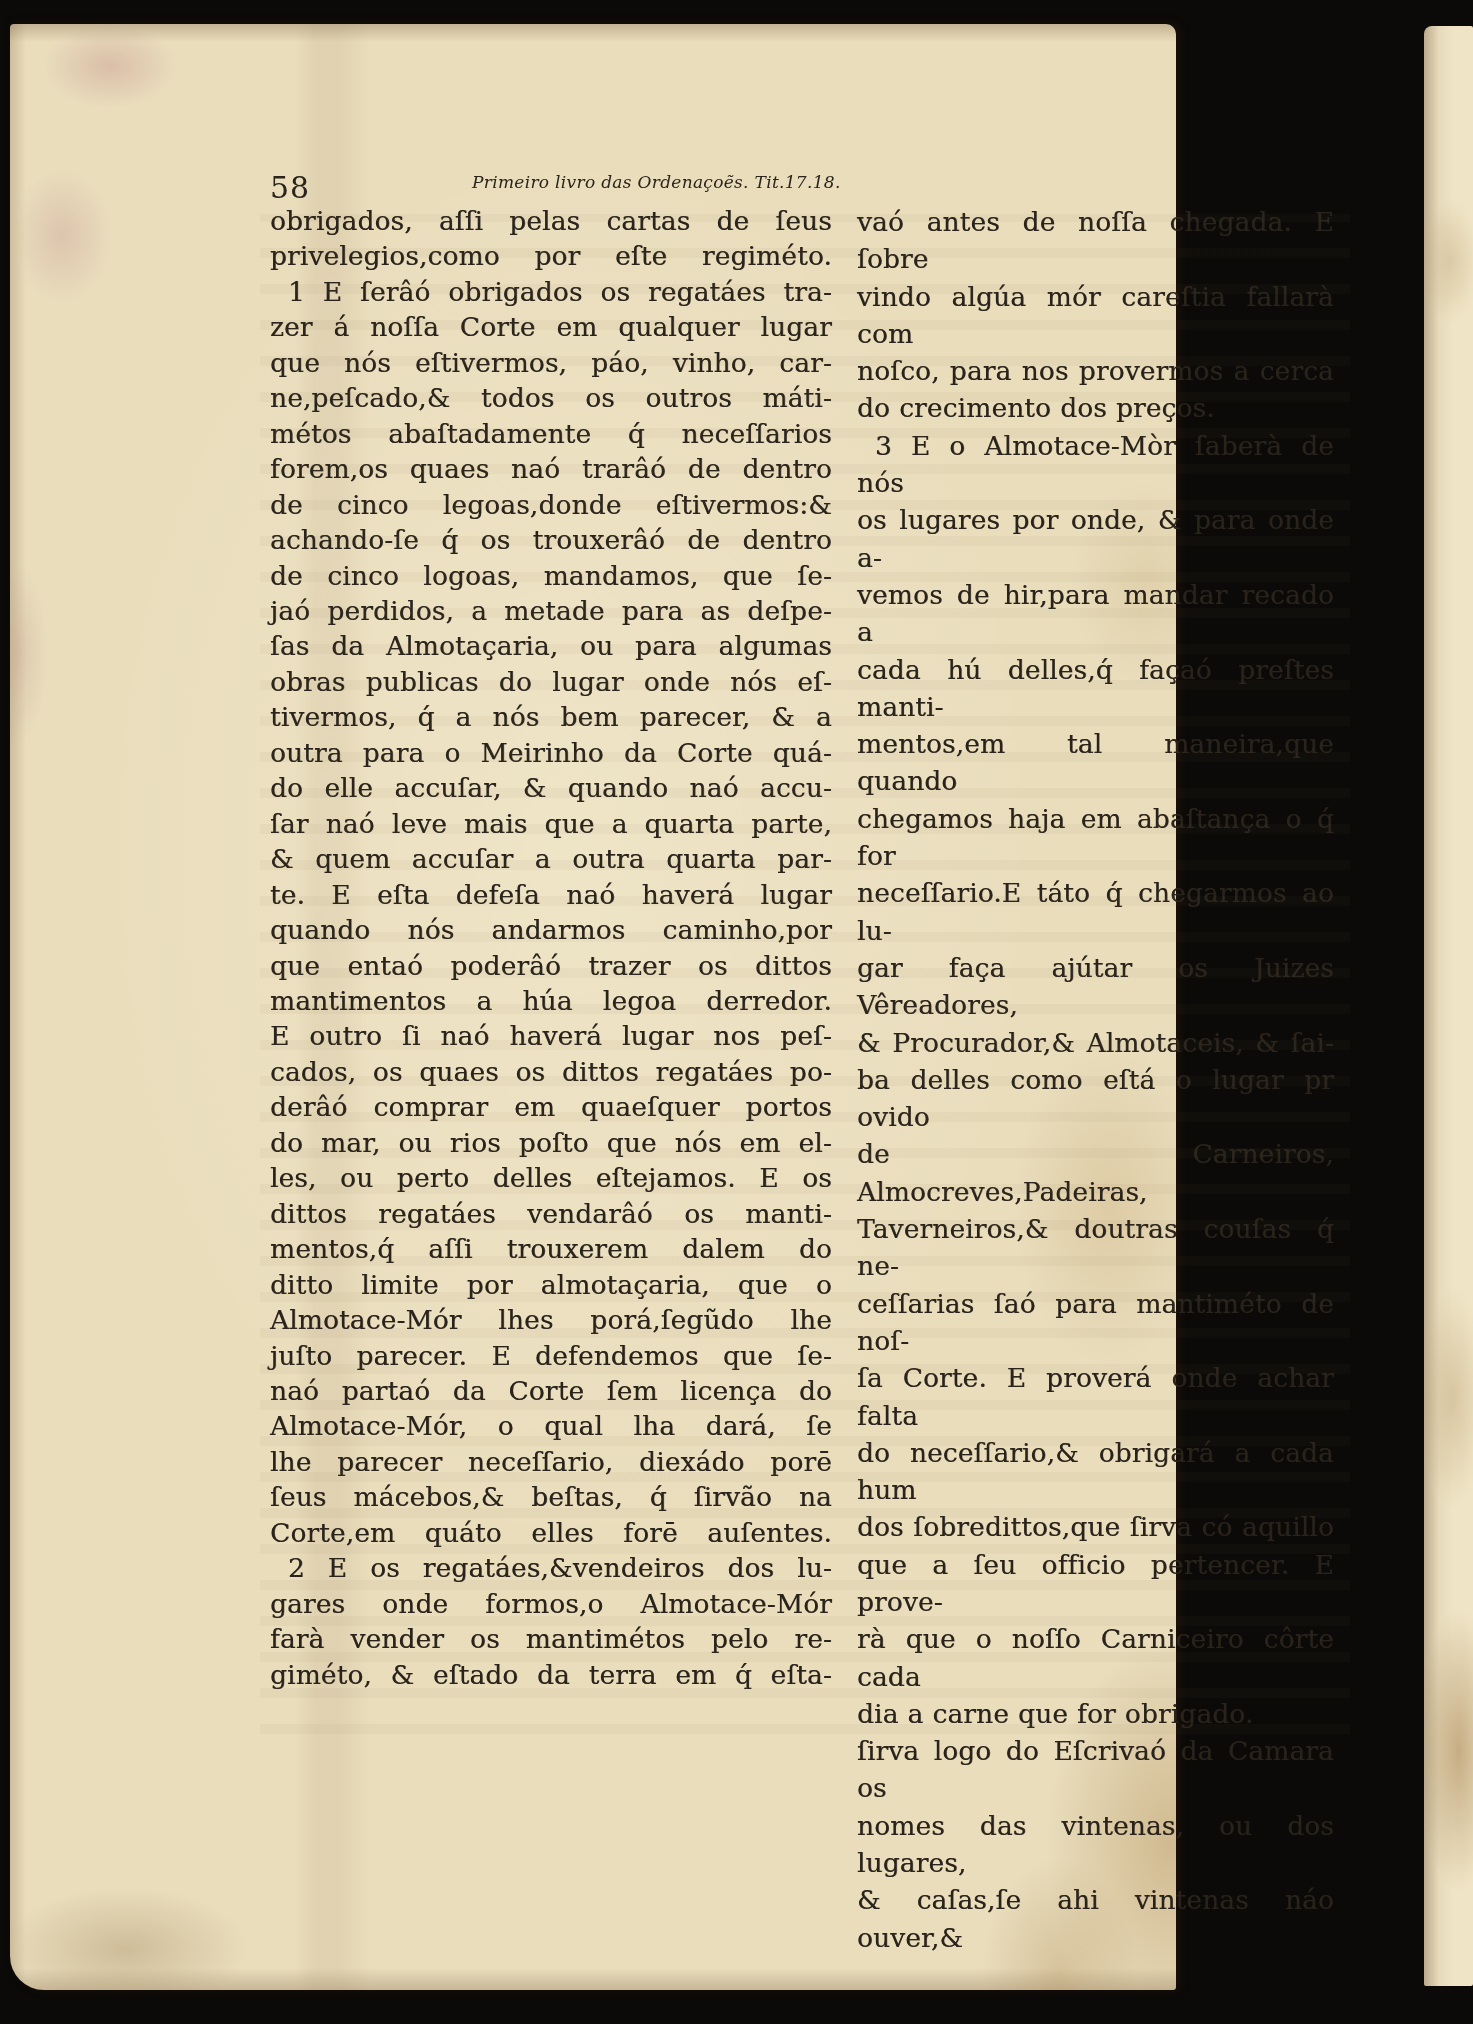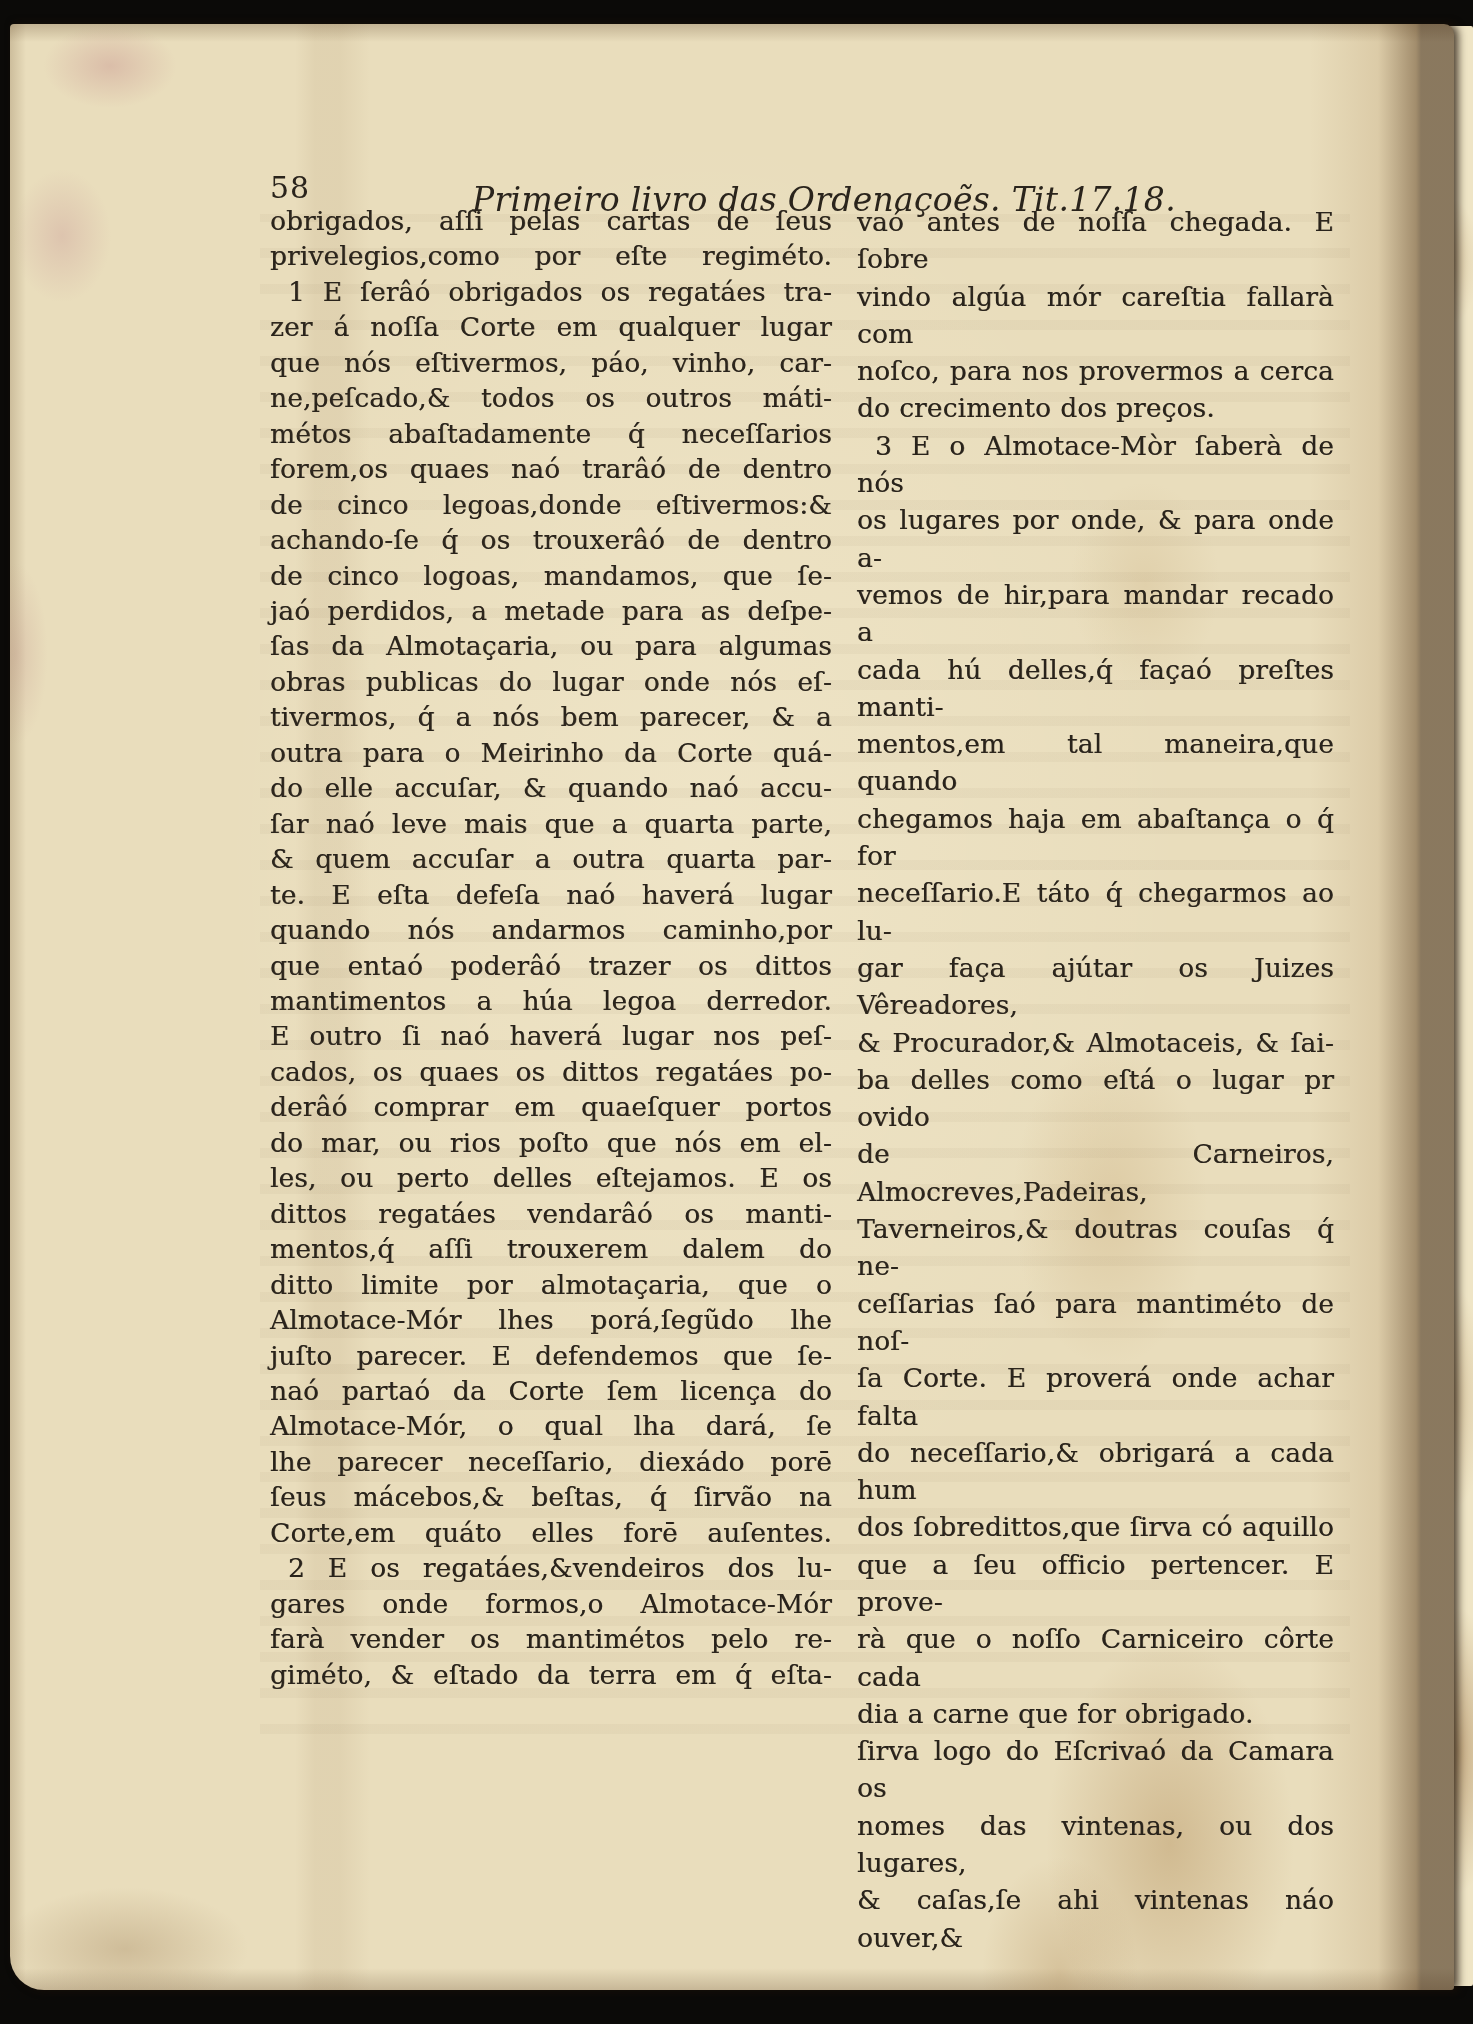--- a/index.html
+++ b/index.html
@@ -19,21 +19,21 @@
       radial-gradient(ellipse 60px 220px at 70% 88%, rgba(148,103,52,.45), transparent 65%),
       radial-gradient(ellipse 45px 160px at 60% 70%, rgba(160,118,64,.28), transparent 70%),
       radial-gradient(ellipse 40px 90px at 55% 12%, rgba(165,125,75,.25), transparent 70%),
       linear-gradient(to right, rgba(90,62,30,.35), rgba(120,90,50,.08) 30%, transparent 60%),
       #efe5c6;
     border-radius:8px 2px 2px 2px;
   }
 
   
   .page{
-    position:absolute;left:10px;top:24px;width:1444px;height:1966px;
+    position:absolute;left:10px;top:24px;width:1166px;height:1966px;
     background:
       
       radial-gradient(ellipse 95px 60px at 100px 42px,  rgba(198,146,142,.42), transparent 70%),
       radial-gradient(ellipse 70px 95px at 52px 212px,  rgba(200,152,150,.36), transparent 70%),
       radial-gradient(ellipse 45px 130px at 6px 630px,  rgba(190,145,135,.30), transparent 70%),
       
       radial-gradient(ellipse 150px 250px at 1100px 1180px, rgba(188,152,96,.26), transparent 65%),
       radial-gradient(ellipse 110px 150px at 1135px 560px,  rgba(190,158,105,.20), transparent 68%),
       radial-gradient(ellipse 200px 330px at 1160px 1820px, rgba(165,124,68,.36), transparent 62%),
       radial-gradient(ellipse 120px 180px at 1050px 1950px, rgba(170,132,80,.30), transparent 65%),
@@ -59,22 +59,22 @@
     background:repeating-linear-gradient(0deg, rgba(120,98,66,.05) 0 10px, transparent 10px 36px);
     pointer-events:none;
   }
 
   .pagenum{
     position:absolute;left:260px;top:146px;
     font-size:30px;color:#2a241c;
     letter-spacing:1px;
   }
   .runtitle{
-    position:absolute;left:462px;top:156px;
-    font-style:italic;font-size:33px;color:#2a241c;
+    position:absolute;left:462px;top:148px;
+    font-style:italic;font-size:17px;color:#2a241c;
     letter-spacing:.3px;white-space:nowrap;
   }
 
   .col{
     position:absolute;top:179px;
     color:#29231b;
     text-shadow:.4px .4px .5px rgba(41,35,27,.55);
     letter-spacing:.1px;
     word-spacing:.5px;
   }

